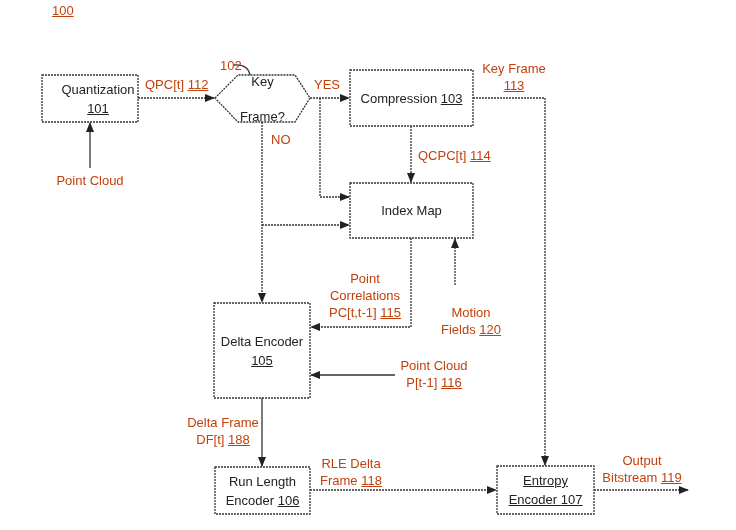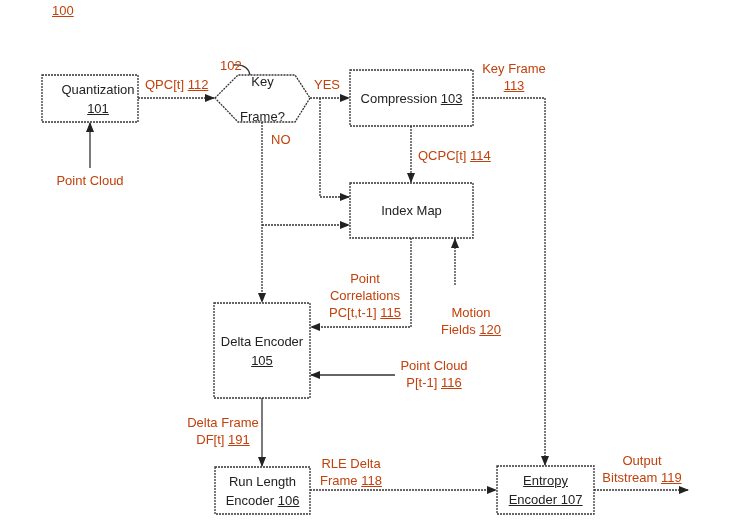--- a/index.html
+++ b/index.html
@@ -127,21 +127,21 @@
   <div><span>Fields</span> <span class="u">120</span></div>
 </div>
 
 <div class="lbl" style="left:396px; top:357px; width:76px;">
   <div>Point Cloud</div>
   <div><span>P[t-1]</span> <span class="u">116</span></div>
 </div>
 
 <div class="lbl" style="left:185px; top:414px; width:76px;">
   <div>Delta Frame</div>
-  <div><span>DF[t]</span> <span class="u">191</span></div>
+  <div><span>DF[t]</span> <span class="u">188</span></div>
 </div>
 
 <div class="lbl" style="left:316px; top:455px; width:70px;">
   <div>RLE Delta</div>
   <div><span>Frame</span> <span class="u">118</span></div>
 </div>
 
 <div class="lbl" style="left:600px; top:452px; width:84px;">
   <div>Output</div>
   <div><span>Bitstream</span> <span class="u">119</span></div>

